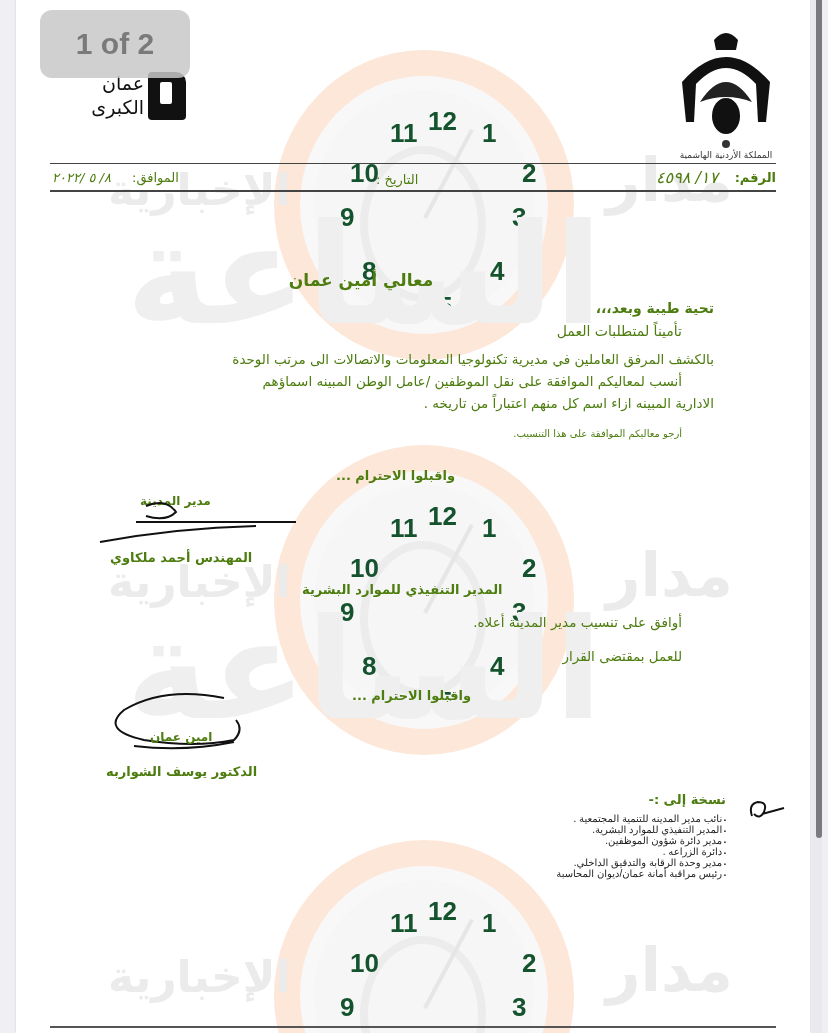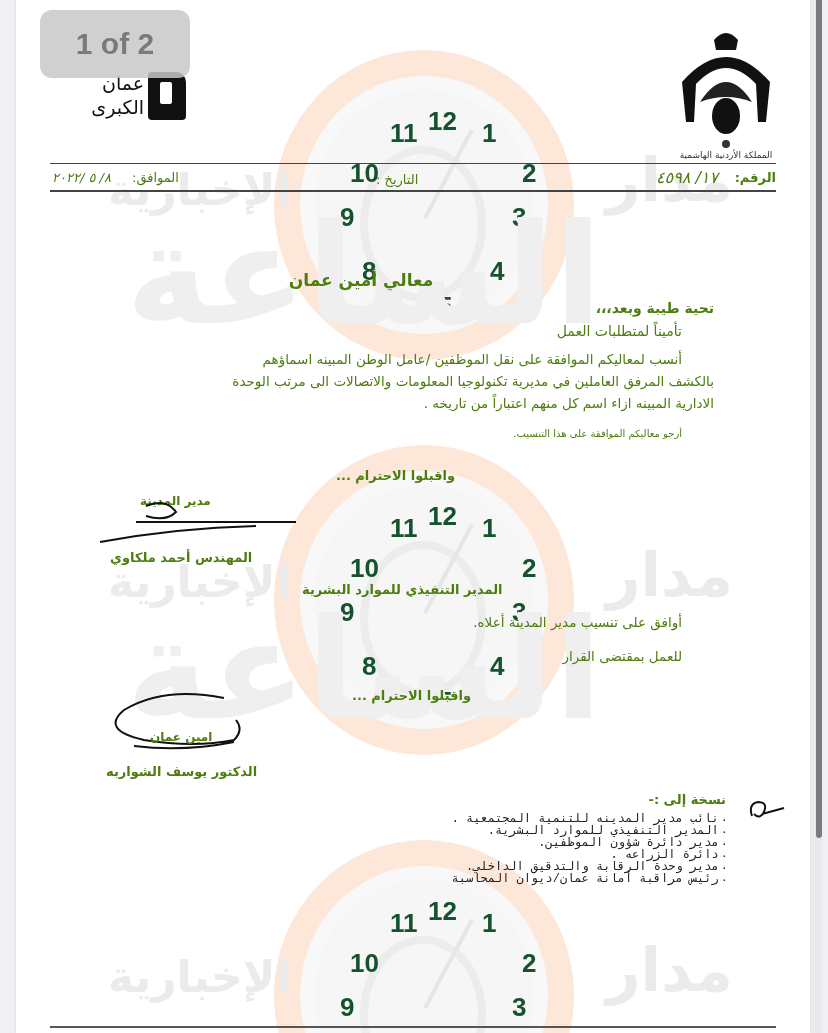--- a/index.html
+++ b/index.html
@@ -81,22 +81,22 @@
   .amman-logo .l1, .amman-logo .l2 {
     position: absolute; right: 42px; font-size: 19px; color: #111;
     font-family: "DejaVu Sans", sans-serif; direction: rtl; line-height: 1;
   }
   .amman-logo .l1 { top: 2px; }
   .amman-logo .l2 { top: 26px; }
   .emblem { position: absolute; left: 672px; top: 22px; width: 108px; height: 140px; }
   .hr { position: absolute; height: 2px; background: #444; }
   .cc-list { list-style: none; margin: 0; padding: 0; }
   .cc-list li {
-    font-size: 12px; color: #222; line-height: 10px; direction: rtl; text-align: right;
-    font-family: Liberation Mono, monospace; white-space: nowrap;
+    font-size: 10px; color: #222; line-height: 10px; direction: rtl; text-align: right;
+    font-family: Liberation Sans, sans-serif; white-space: nowrap;
   }
   .cc-list li::before { content: "▪ "; font-size: 6px; }
 </style>
 </head>
 <body>
 
 <div class="scroll-track"></div>
 <div class="scroll-thumb"></div>
 
 <div class="page">
@@ -182,22 +182,22 @@
     <div class="abs txt rtl" style="left:360px; top:152px; font-size:13px;margin-top:20px;">التاريخ :</div>
     <div class="abs txt rtl" style="left:116px; top:170px; font-size:13px;">الموافق:</div>
     <div class="abs txt" style="left:36px; top:170px; font-size:13px; font-style:italic; direction:rtl;">٨/ ٥ /٢٠٢٢</div>
 
     <div class="abs txt bold rtl" style="left:0; width:690px; text-align:center; top:270px; font-size:17px;">معالي أمين عمان</div>
 
     <div class="abs txt bold rtl" style="right:96px; top:300px; font-size:14px;">تحية طيبة وبعد،،،</div>
     <div class="abs txt rtl" style="right:128px; top:323px; font-size:14px;">تأميناً لمتطلبات العمل</div>
 
     <div class="abs txt rtl" style="right:96px; top:348px; width:680px; text-align:justify; text-align-last:right; font-size:13.5px; line-height:22px;">
+      <div>بالكشف المرفق العاملين في مديرية تكنولوجيا المعلومات والاتصالات الى مرتب الوحدة</div>
       <div style="padding-right:32px;">أنسب لمعاليكم الموافقة على نقل الموظفين /عامل الوطن المبينه اسماؤهم</div>
-      <div>بالكشف المرفق العاملين في مديرية تكنولوجيا المعلومات والاتصالات الى مرتب الوحدة</div>
       <div>الادارية المبينه ازاء اسم كل منهم اعتباراً من تاريخه .</div>
     </div>
     <div class="abs txt rtl" style="right:128px; top:428px; font-size:10px;">أرجو معاليكم الموافقة على هذا التنسيب.</div>
 
     <div class="abs txt bold rtl" style="left:320px; top:468px; font-size:13px;">واقبلوا الاحترام ...</div>
 
     <div class="abs txt bold rtl" style="left:124px; top:494px; font-size:12px;">مدير المدينة</div>
     <svg class="abs" style="left:80px; top:498px;" width="210" height="50" viewBox="0 0 210 50">
       <path d="M50 8 q20 -8 30 6 q-10 10 -30 4 M40 24 L200 24 M4 44 Q80 30 160 28" stroke="#111" stroke-width="2" fill="none"></path>
     </svg>

